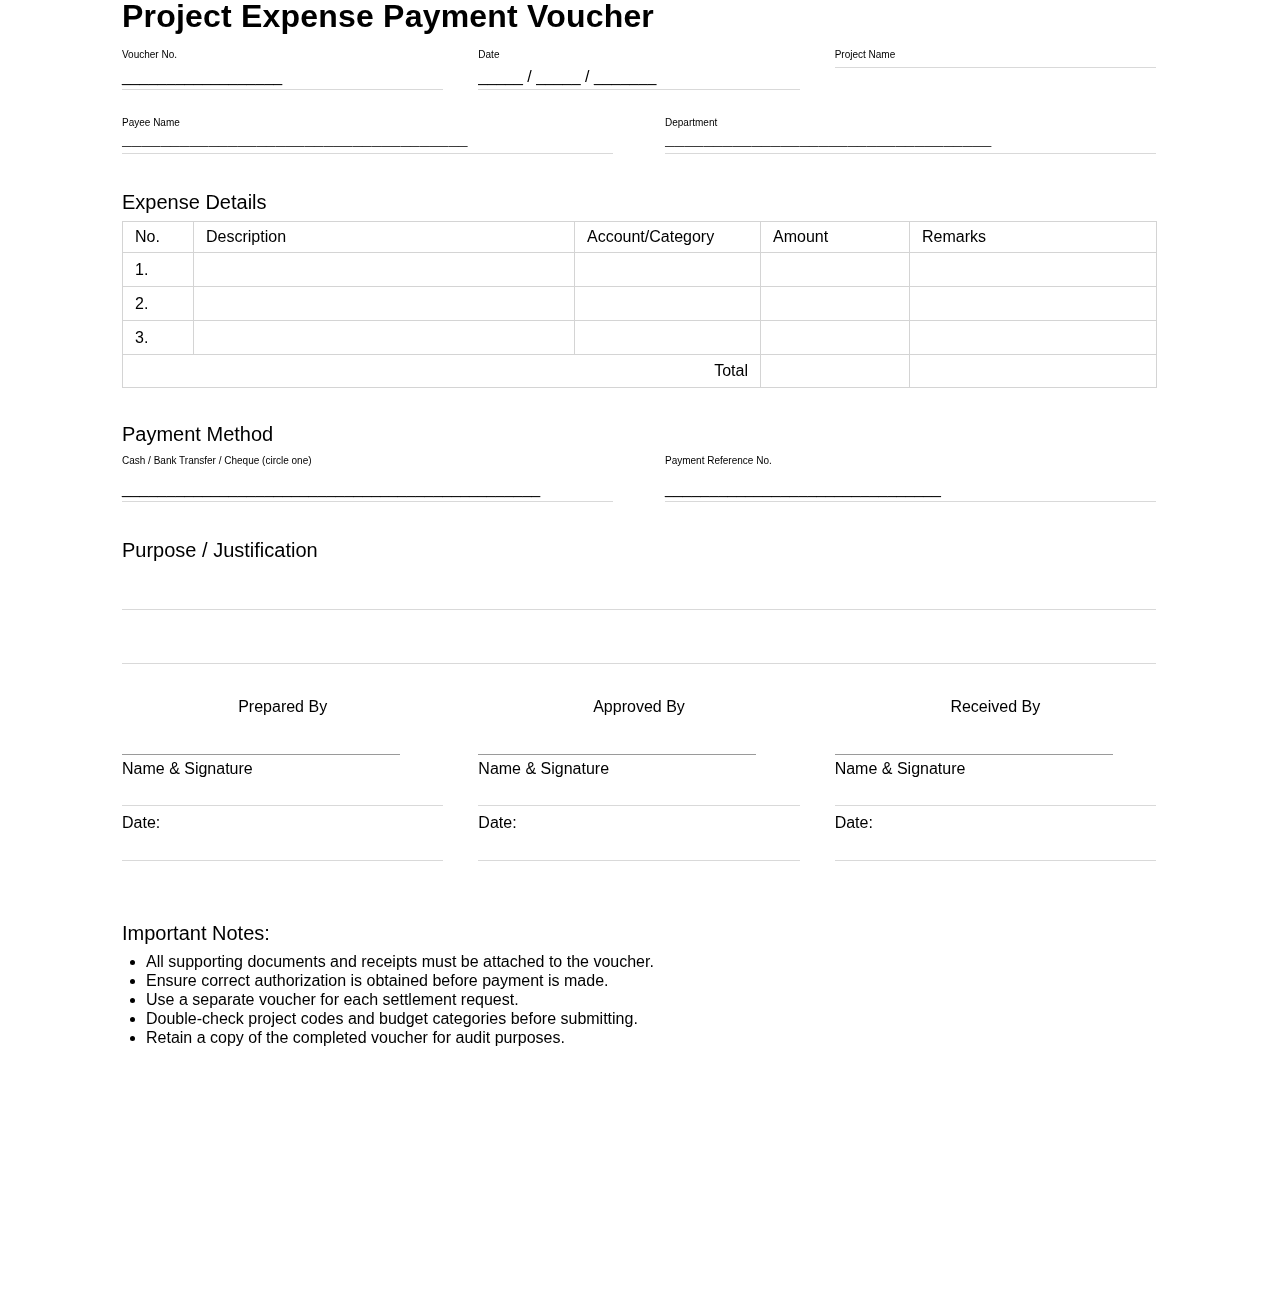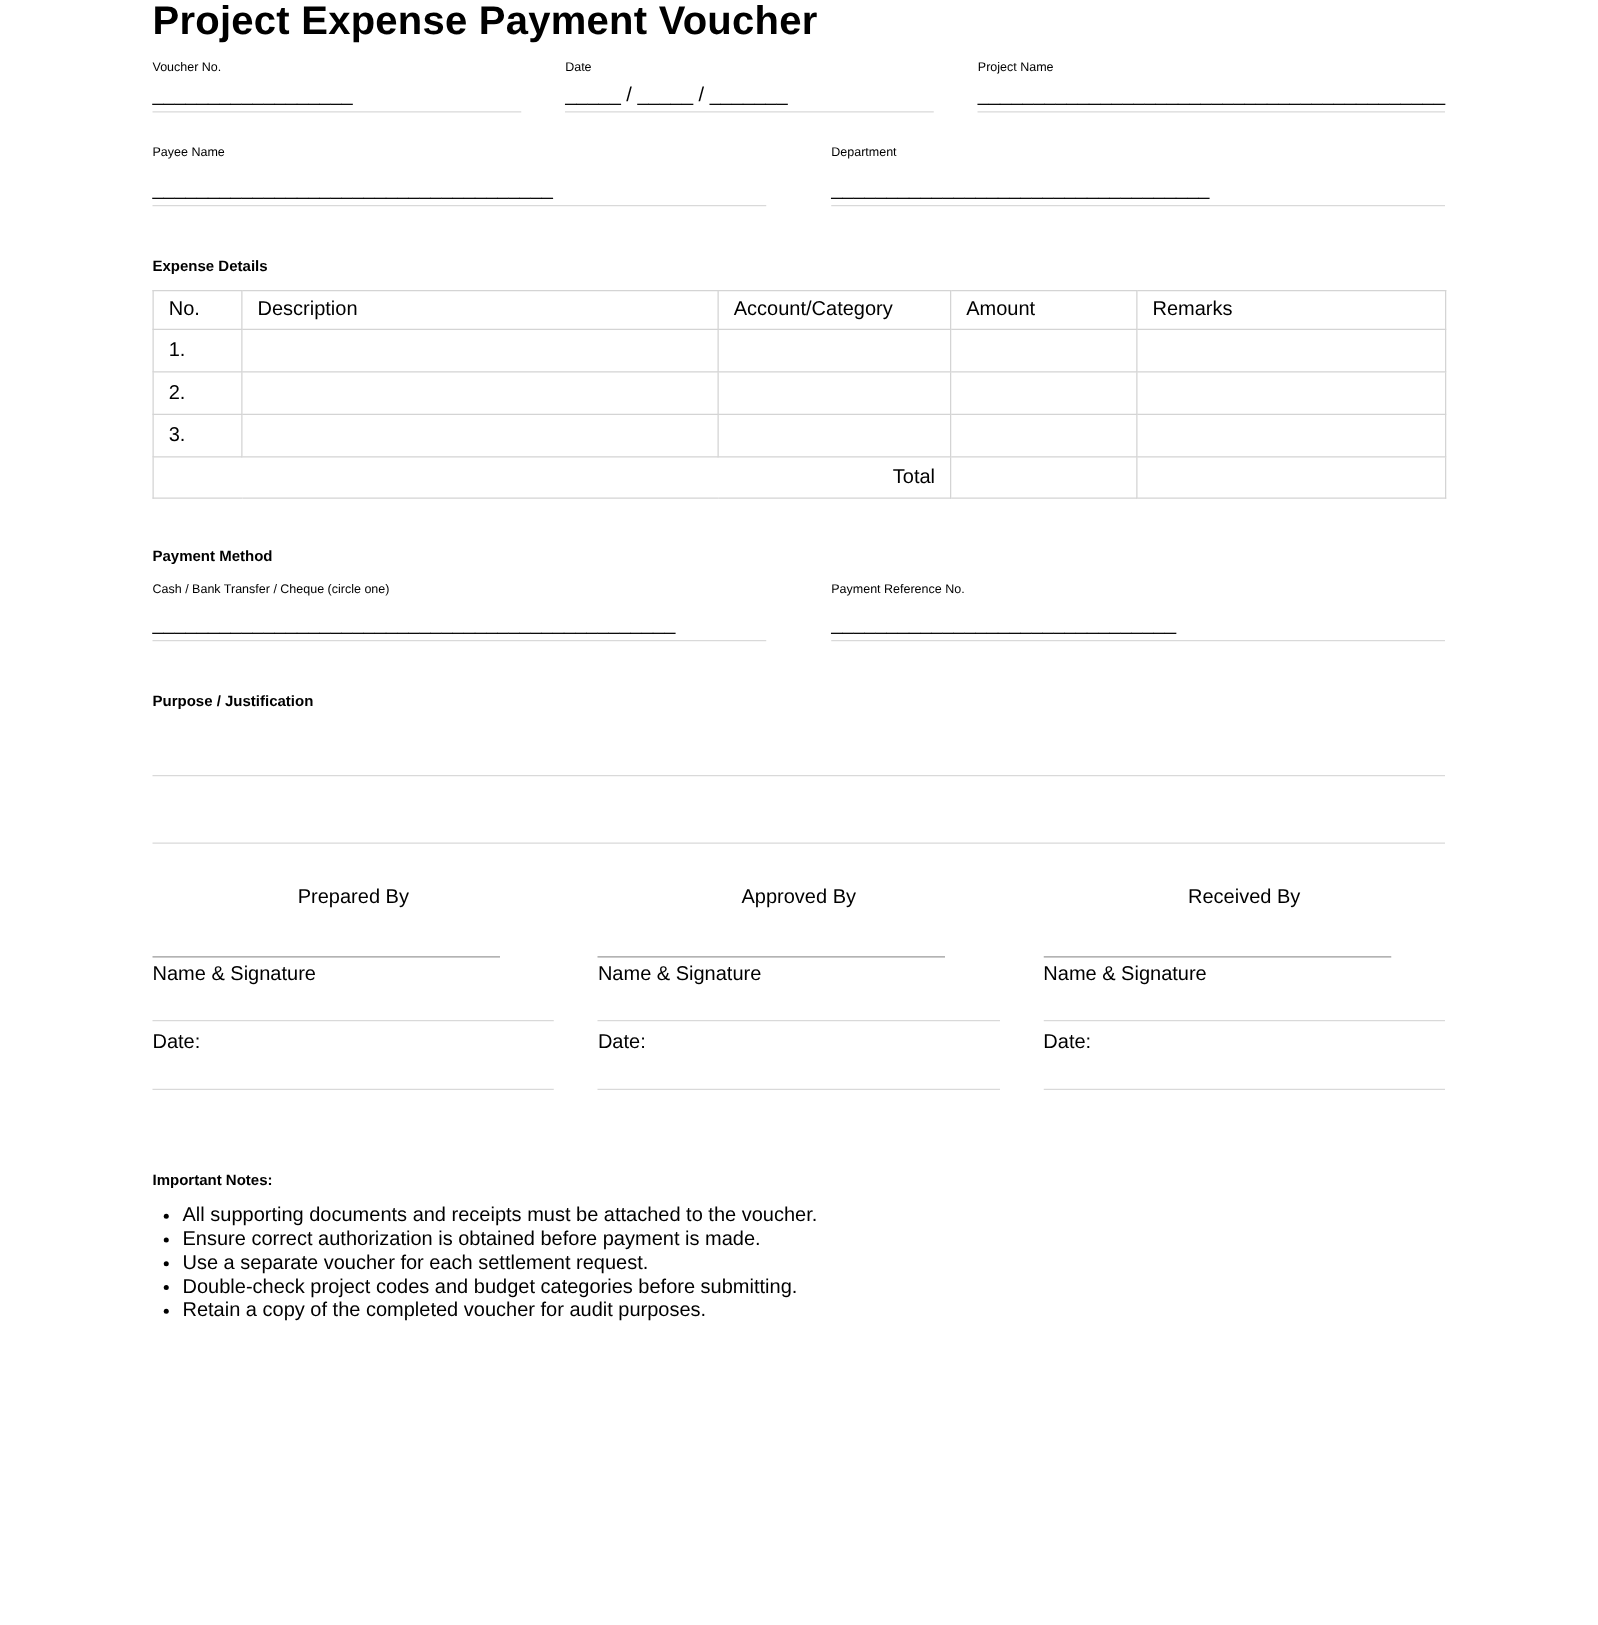--- a/index.html
+++ b/index.html
@@ -10,26 +10,26 @@
   }
   *{box-sizing:border-box;}
   html,body{margin:0;padding:0;}
   body{
     width:1278px;height:1300px;background:#ffffff;color:var(--ink);
     font-family:"Liberation Sans","DejaVu Sans",sans-serif;
     font-size:16px;
   }
   .page{width:1034px;margin:0 auto 0 122px;}
   h1{font-size:32px;font-weight:700;line-height:1;margin:0;letter-spacing:0.2px;}
-  h2{font-size:12px;font-weight:700;line-height:21px;margin:0;}
+  h2{font-size:20px;font-weight:400;line-height:21px;margin:0;}
   .grid3{display:grid;grid-template-columns:repeat(3,1fr);column-gap:35px;}
   .grid2{display:grid;grid-template-columns:repeat(2,1fr);column-gap:52px;}
   .field-label{font-size:10px;line-height:18px;}
   .black-line{font-size:16px;line-height:18px;white-space:nowrap;margin-top:4px;letter-spacing:0;}
-  .black-line.low{margin-top:11px;}
+  .black-line.low{margin-top:0;font-family:Liberation Mono, monospace;}
   .black-line.pm{margin-top:10px;}
   hr.rule{border:none;border-top:1px solid var(--rule);margin:3px 0 0 0;width:100%;}
   .row1{margin-top:14px;}
   .row2{margin-top:24px;}
   .sec-expense{margin-top:38px;}
   table{width:100%;border-collapse:collapse;margin-top:8px;table-layout:fixed;}
   th,td{border:1px solid var(--tborder);font-size:16px;font-weight:400;text-align:left;vertical-align:middle;}
   th{padding:6px 12px;line-height:18px;border-radius:13px;}
   td{padding:0 12px;height:34px;}
   tr.total-row td{height:33px;}
@@ -63,21 +63,20 @@
       <div class="black-line">__________________</div>
       <hr class="rule">
     </div>
     <div class="field">
       <div class="field-label">Date</div>
       <div class="black-line">_____ / _____ / _______</div>
       <hr class="rule">
     </div>
     <div class="field">
       <div class="field-label">Project Name</div>
-      <div class="black-line">__________________________________________</div>
       <hr class="rule">
     </div>
   </div>
 
   <div class="grid2 row2">
     <div class="field">
       <div class="field-label">Payee Name</div>
       <div class="black-line low">____________________________________</div>
       <hr class="rule">
     </div>

